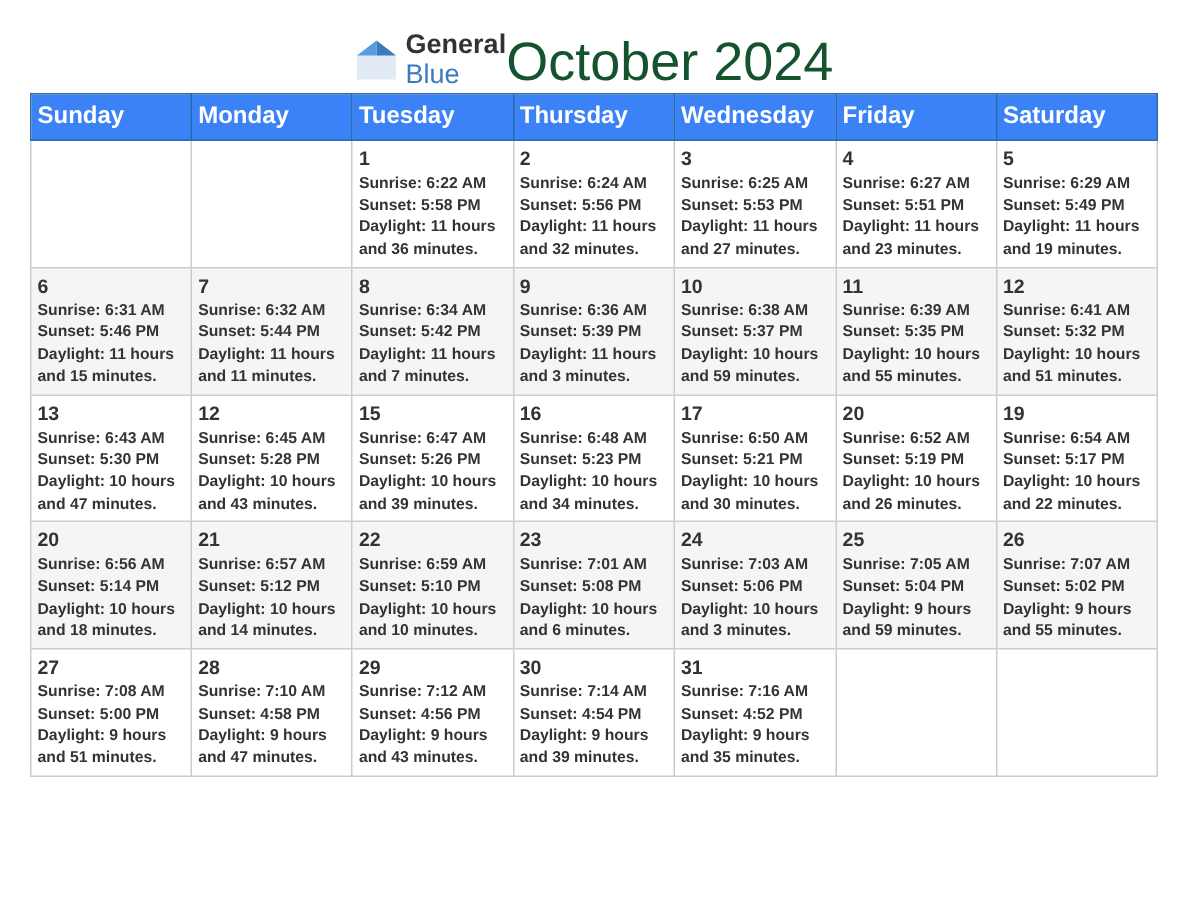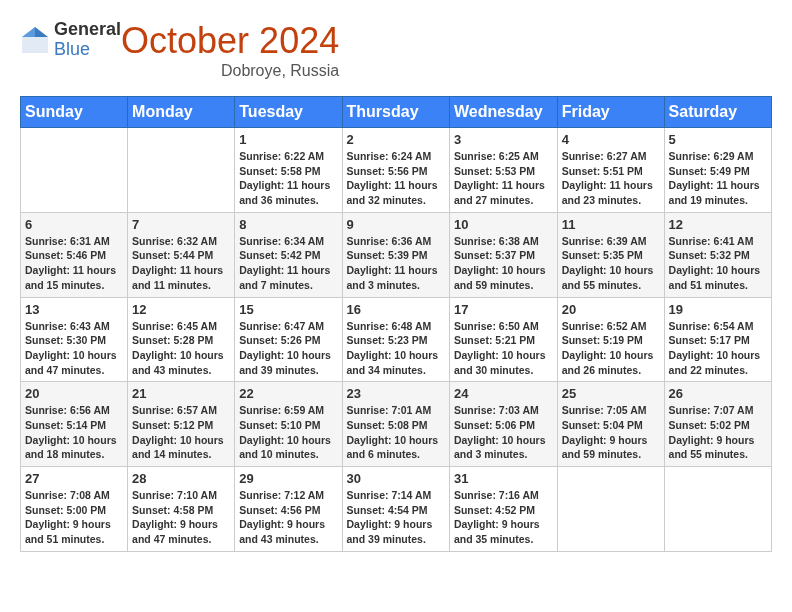--- a/index.html
+++ b/index.html
@@ -5,23 +5,22 @@
     * { box-sizing: border-box; margin: 0; padding: 0; }
     body {
       font-family: Arial, sans-serif;
       background: #fff;
       width: 792px;
       min-height: 612px;
       padding: 20px;
     }
     .header {
       display: flex;
-      justify-content: flex-start;
+      justify-content: center;
       align-items: flex-start;
-      margin-bottom: 16px;
     }
     .logo {
       display: flex;
       align-items: center;
     }
     .logo-text {
       display: flex;
       flex-direction: column;
       line-height: 1.1;
     }
@@ -39,21 +38,21 @@
       width: 30px;
       height: 30px;
       margin-right: 4px;
     }
     .title-section {
       text-align: right;
     }
     .month-title {
       font-size: 36px;
       font-weight: normal;
-      color: #c2410c;
+      color: #14532d;
     }
     .location {
       font-size: 16px;
       color: #555;
     }
     .calendar {
       width: 100%;
       border-collapse: collapse;
       font-size: 11px;
     }
@@ -104,21 +103,20 @@
       <polygon points="15,2 28,12 15,12" fill="#3a7abf"></polygon>
       <polygon points="15,2 2,12 15,12" fill="#5a9adf"></polygon>
     </svg>
     <div class="logo-text">
       <span class="logo-general">General</span>
       <span class="logo-blue">Blue</span>
     </div>
   </div>
   <div class="title-section">
     <div class="month-title">October 2024</div>
-    <div class="location">Dobroye, Russia</div>
   </div>
 </div>
 
 <table class="calendar">
   <thead>
     <tr>
     <th>Sunday</th>
         <th>Monday</th>
         <th>Tuesday</th>
         <th>Thursday</th>

